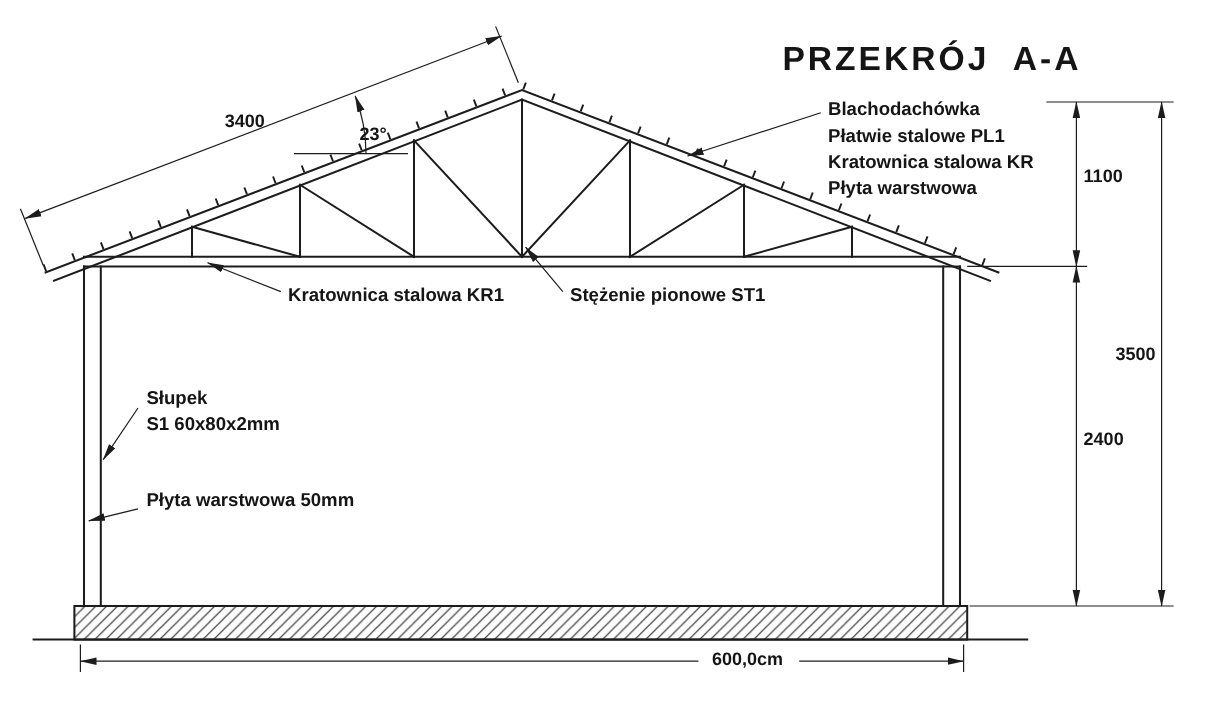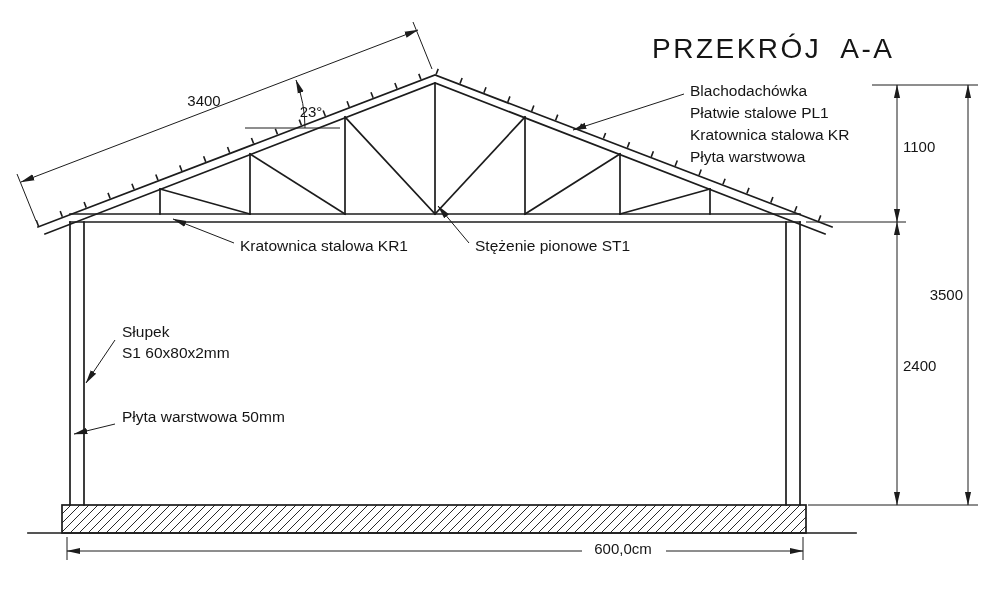--- a/index.html
+++ b/index.html
@@ -1,16 +1,16 @@
 <!DOCTYPE html>
 <html><head>
 <meta charset="utf-8">
 <style>
   html,body { margin:0; padding:0; background:#ffffff; }
-  .canvas { position:relative; width:1007px; height:591px; background:#ffffff; overflow:hidden; }
+  .canvas { position:relative; width:1007px; height:591px; background:#ffffff; overflow:hidden;font-weight:bold; }
   svg { display:block; }
   svg text { font-family:"Liberation Sans", sans-serif; fill:#151515; }
   .title { font-size:28px; letter-spacing:2.5px; }
   .lbl   { font-size:15.5px; }
   .dim   { font-size:15px; }
   .s     { stroke:#1c1c1c; stroke-width:1.7; fill:none; stroke-linecap:square; }
   .thin  { stroke:#1c1c1c; stroke-width:1; fill:none; }
   .ticks { stroke:#1c1c1c; stroke-width:6; fill:none; stroke-dasharray:1.6 24; }
 </style>
 </head>

